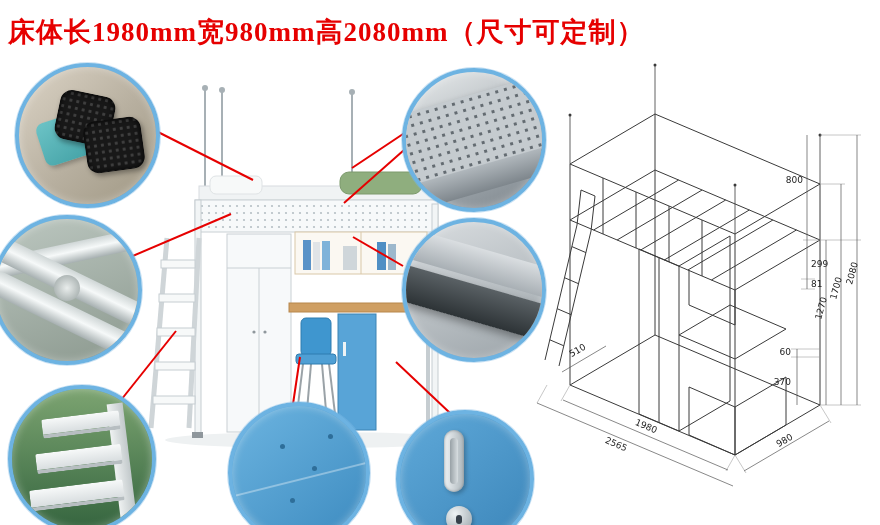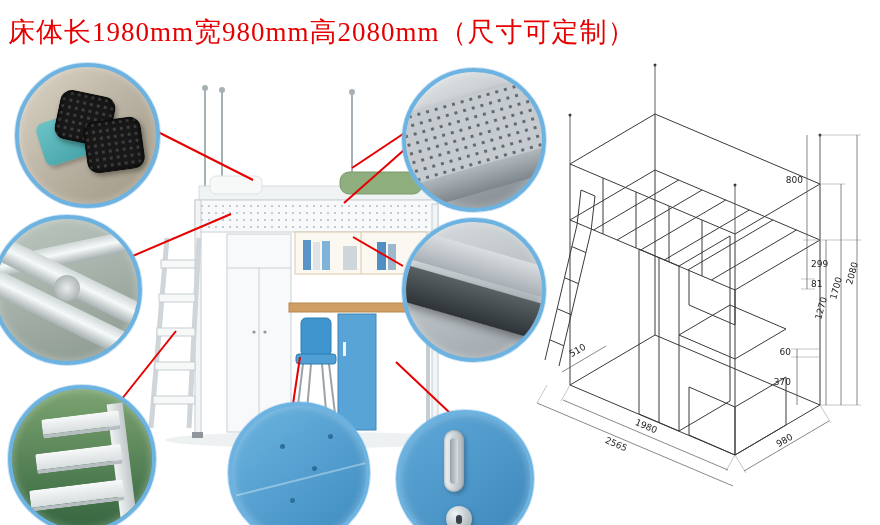--- a/index.html
+++ b/index.html
@@ -1,19 +1,19 @@
 <!DOCTYPE html>
 <html><head>
 <meta charset="utf-8">
 <style>
   html,body{margin:0;padding:0;background:#fff;}
   .page{position:relative;width:880px;height:525px;background:#ffffff;overflow:hidden;
         font-family:"Liberation Sans","DejaVu Sans",sans-serif;}
   .title{position:absolute;left:8px;top:14px;font-family:"Liberation Serif","DejaVu Serif",serif;
-         font-size:27px;font-weight:normal;color:#e60000;letter-spacing:1px;white-space:nowrap;}
+         font-size:27px;font-weight:bold;color:#e60000;letter-spacing:1px;white-space:nowrap;}
   svg{position:absolute;}
   .photo-svg{left:115px;top:70px;}
   .tech-svg{left:535px;top:55px;}
   .conn-svg{left:0;top:0;pointer-events:none;}
   .conn-svg line{stroke:#e60000;stroke-width:2;}
   .callout{position:absolute;border-radius:50%;border:4px solid #6db3e2;overflow:hidden;
            box-shadow:0 0 0 1px rgba(130,185,228,.4), inset 0 0 8px rgba(255,255,255,.35);}
   .callout .pc{position:absolute;}
   
   .c1{left:15px;top:63px;width:137px;height:137px;background:linear-gradient(135deg,#dcd4c6,#b7af9f 55%,#a09884);}

